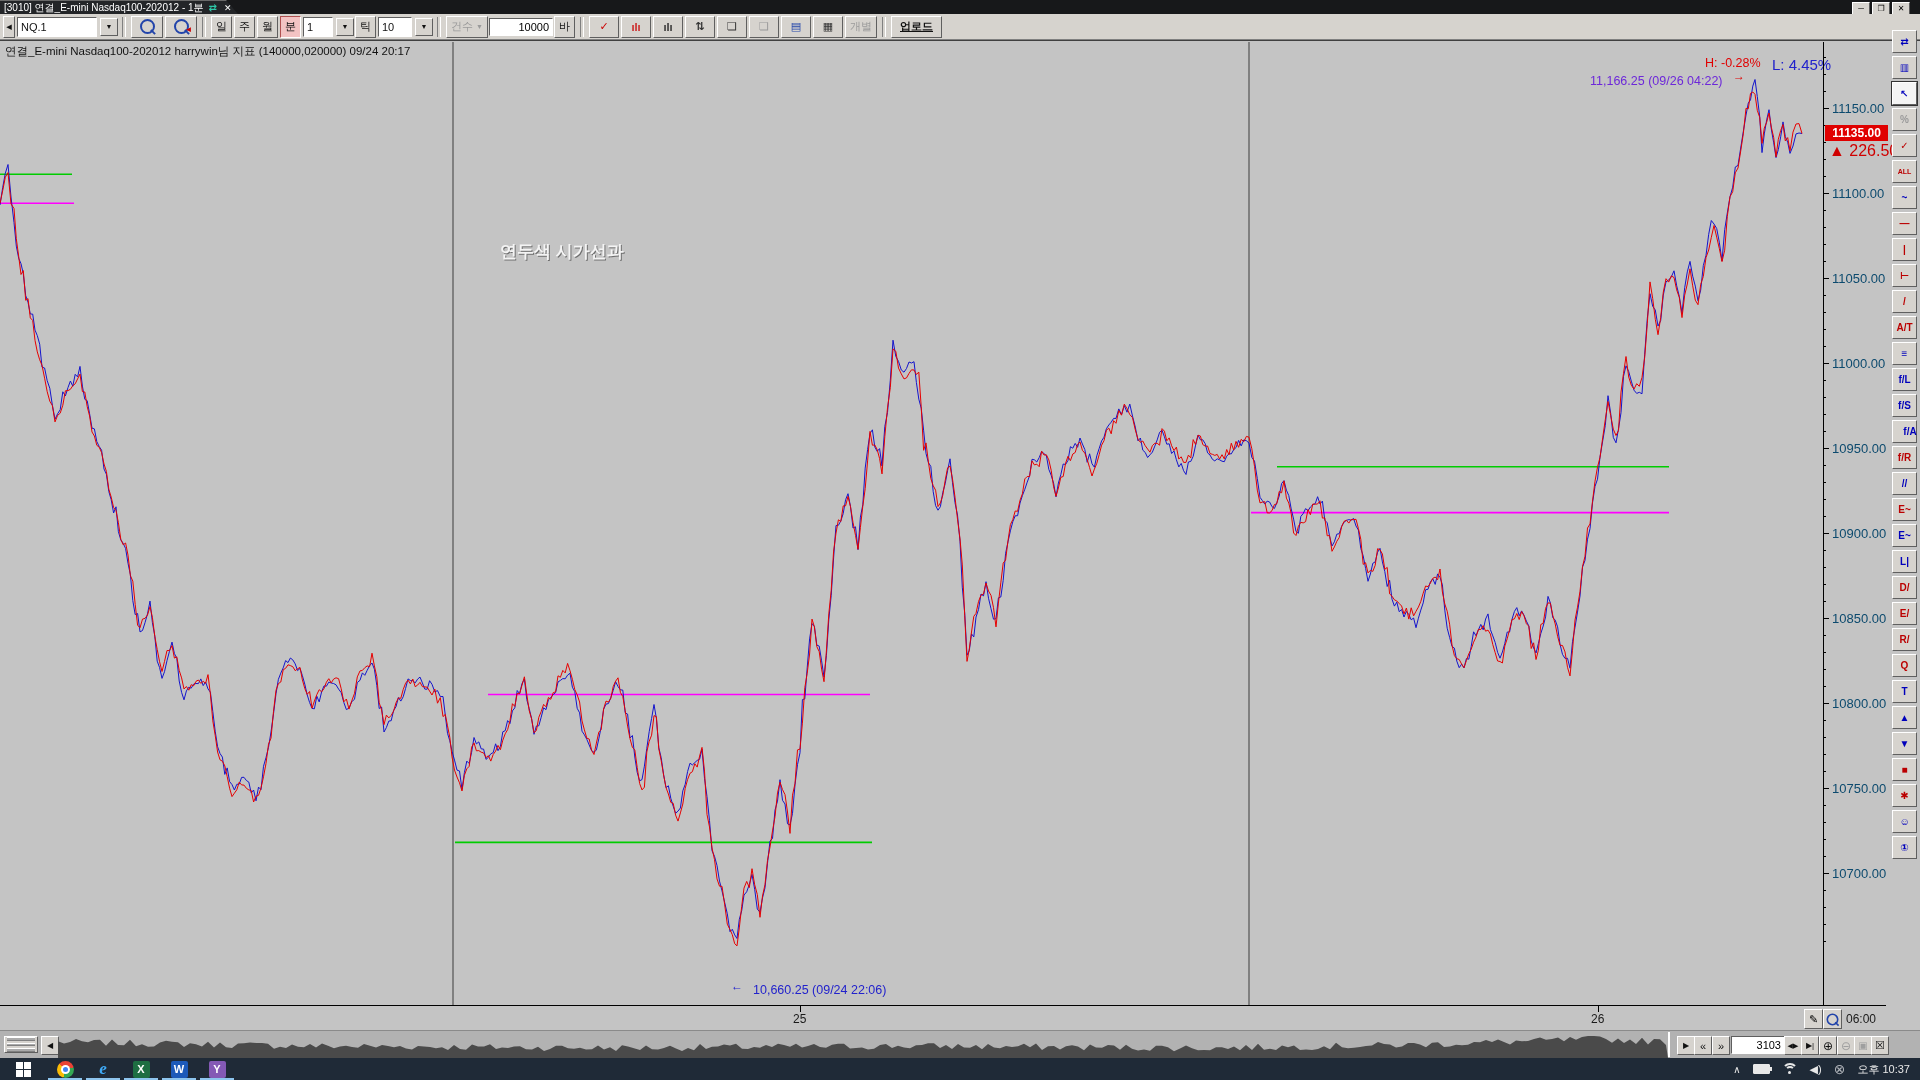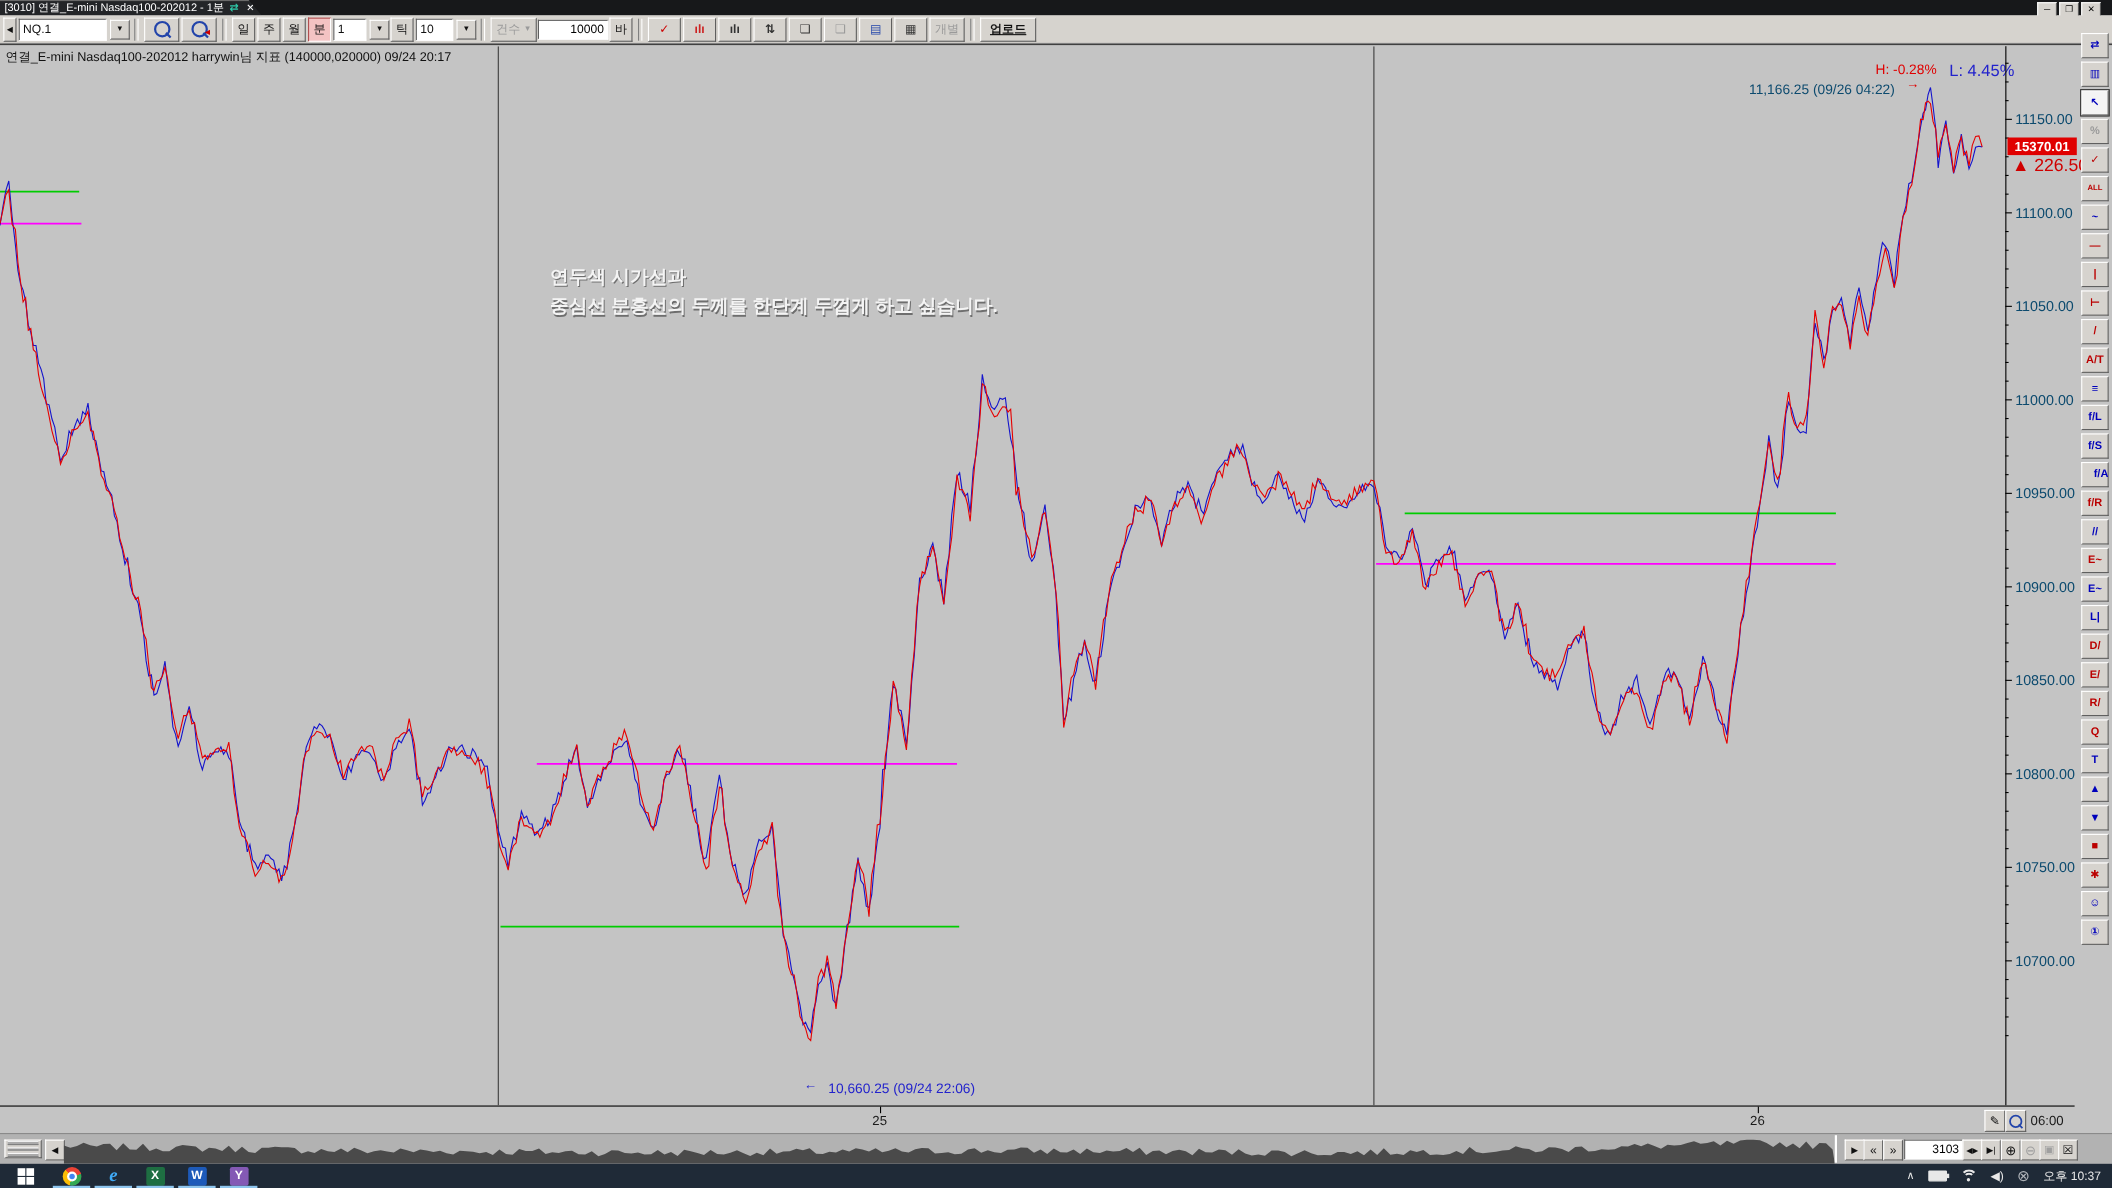--- a/index.html
+++ b/index.html
@@ -34,21 +34,21 @@
   input.num{height:16px;border:1px solid;border-color:#5f5f5f #fff #fff #5f5f5f;background:#fff;
             font-size:11px;text-align:right;font-family:"Liberation Sans",sans-serif;padding:0 3px}
   .upload{ text-decoration:underline;font-weight:bold;padding:0 8px}
   
   .chartpane{left:0;top:40px;width:1920px;height:1018px;background:#c4c4c4;border-top:1px solid #404040}
   .infoline{left:5px;top:44px;font-size:11.5px;color:#111;white-space:nowrap}
   .annot{left:500px;top:238px;color:#f4f4f4;font-size:17px;font-weight:bold;line-height:27px;
          text-shadow:1px 1px 0 #6e6e6e;white-space:nowrap}
   .hstat{left:1705px;top:56px;color:#e00000;font-size:12.5px;white-space:nowrap}
   .lstat{left:1772px;top:56px;color:#2222cc;font-size:15px;white-space:nowrap}
-  .hlabel{left:1590px;top:74px;color:#0c4a6e;font-size:12.5px;white-space:nowrap}
+  .hlabel{left:1590px;top:74px;color:#6d28d9;font-size:12.5px;white-space:nowrap}
   .harrow{left:1733px;top:69px;color:#e00000;font-size:12px}
   .lowarrow{left:731px;top:979px;color:#2222cc;font-size:12px}
   .lowlabel{left:753px;top:983px;color:#2222cc;font-size:12.5px;white-space:nowrap}
   .paxisline{left:1823px;top:42px;width:1px;height:963px;background:#000}
   .ptick{position:absolute;height:1px;background:#000}
   .plabel{position:absolute;font-size:13px;color:#0c4a6e;white-space:nowrap}
   .pricebox{left:1825px;top:125px;width:63px;height:16px;background:#e00000;color:#fff;font-weight:bold;
             font-size:12px;text-align:center;line-height:16px}
   .change{left:1829px;top:142px;color:#d00000;font-size:16px;white-space:nowrap}
   
@@ -164,21 +164,20 @@
       <line x1="488" x2="870" y1="652.5" y2="652.5" stroke="#ff00ff" stroke-width="1.6"></line>
       <line x1="455" x2="872" y1="800.4" y2="800.4" stroke="#00cc00" stroke-width="1.6"></line>
       <line x1="1277" x2="1669" y1="424.7" y2="424.7" stroke="#00cc00" stroke-width="1.6"></line>
       <line x1="1251" x2="1669" y1="470.59999999999997" y2="470.59999999999997" stroke="#ff00ff" stroke-width="1.6"></line>
       <polyline points="0.0,163.0 2.7,145.5 5.3,131.3 8.0,122.5 11.0,155.0 14.0,180.6 16.3,204.1 18.7,216.3 21.0,221.7 23.3,231.8 25.7,253.6 28.0,260.2 30.3,272.0 32.7,272.1 35.0,288.1 37.3,293.6 39.7,302.2 42.0,325.1 44.6,326.0 47.2,338.7 49.8,346.3 52.4,363.4 55.0,377.2 57.6,371.8 60.2,367.7 62.8,349.8 65.4,353.9 68.0,345.5 70.4,339.0 72.8,344.2 75.2,332.3 77.6,334.9 80.0,324.4 82.4,344.1 84.8,357.3 87.2,358.7 89.6,371.8 92.0,386.1 94.4,386.9 96.8,399.6 99.2,404.5 101.6,408.2 104.0,427.0 106.4,432.2 108.8,449.5 111.2,457.7 113.6,471.0 116.0,464.8 118.4,489.7 120.8,497.9 123.2,501.3 125.6,506.5 128.0,521.3 130.4,532.7 132.8,558.6 135.2,572.6 137.6,571.5 140.0,589.9 142.5,588.5 145.0,580.7 147.5,571.9 150.0,559.1 152.4,580.6 154.8,594.1 157.2,619.1 159.6,625.6 162.0,636.4 164.5,629.7 167.0,618.6 169.5,609.2 172.0,600.1 174.4,611.5 176.8,616.4 179.2,639.0 181.6,650.4 184.0,657.8 186.4,648.9 188.8,645.2 191.2,646.2 193.6,642.2 196.0,641.5 198.4,641.6 200.8,636.9 203.2,643.6 205.6,640.0 208.0,646.9 210.4,650.2 212.8,669.5 215.2,689.2 217.6,704.7 220.0,711.5 222.4,715.1 224.8,732.4 227.2,725.9 229.6,739.6 232.0,742.6 234.4,748.0 236.8,742.3 239.2,742.2 241.6,735.4 244.0,735.3 246.4,738.5 248.8,740.1 251.2,750.9 253.6,748.0 256.0,758.8 258.5,745.1 261.0,747.7 263.5,724.3 266.0,715.6 268.5,705.3 271.0,690.0 273.5,671.8 276.0,651.7 278.4,637.3 280.8,631.1 283.2,625.9 285.6,618.6 288.0,620.6 290.4,616.0 292.8,617.9 295.2,621.9 297.6,628.6 300.0,626.4 302.4,633.7 304.8,642.2 307.2,652.8 309.6,660.5 312.0,666.4 314.4,666.8 316.8,654.2 319.2,659.9 321.6,649.9 324.0,643.9 326.4,644.2 328.8,640.1 331.2,641.0 333.6,641.5 336.0,642.8 338.6,647.1 341.2,650.6 343.8,660.4 346.4,667.6 349.0,666.1 351.8,659.6 354.5,657.3 357.3,640.5 360.0,638.3 362.4,630.9 364.8,633.3 367.2,628.3 369.6,623.7 372.0,621.0 374.4,627.2 376.8,643.4 379.2,666.5 381.6,665.0 384.0,690.0 386.4,685.5 388.8,679.1 391.2,678.7 393.6,668.5 396.0,664.7 398.4,655.5 400.8,659.1 403.2,654.8 405.6,646.4 408.0,636.9 410.4,638.5 412.8,638.7 415.2,640.9 417.6,637.1 420.0,635.1 422.4,640.9 424.8,647.1 427.2,647.2 429.6,638.7 432.0,642.3 434.8,649.8 437.5,648.6 440.3,654.6 443.0,654.5 445.3,673.4 447.5,691.3 449.8,698.8 452.0,709.3 454.5,718.1 457.0,728.1 459.5,729.0 462.0,747.5 464.4,730.6 466.8,719.1 469.2,721.5 471.6,710.3 474.0,695.5 476.4,701.9 478.8,699.9 481.2,706.9 483.6,707.1 486.0,717.4 488.4,715.3 490.8,711.8 493.2,710.6 495.6,701.8 498.0,708.7 500.4,704.4 502.8,689.8 505.2,688.7 507.6,678.6 510.0,681.5 512.4,668.9 514.8,665.9 517.2,648.5 519.6,651.7 522.0,641.6 524.4,637.0 526.8,657.7 529.2,666.6 531.6,676.6 534.0,692.3 536.4,684.0 538.8,683.8 541.2,675.2 543.6,665.8 546.0,667.7 548.4,657.8 550.8,655.5 553.2,652.7 555.6,650.6 558.0,640.0 560.4,638.4 562.8,636.6 565.2,636.8 567.6,633.1 570.0,631.3 572.4,645.2 574.8,649.7 577.2,666.3 579.6,670.8 582.0,689.2 584.4,692.8 586.8,697.3 589.2,703.0 591.6,708.7 594.0,710.3 596.4,707.9 598.8,696.8 601.2,684.8 603.6,667.3 606.0,662.1 608.4,661.6 610.8,655.5 613.2,648.5 615.6,639.6 618.0,644.5 620.4,647.8 622.8,648.1 625.2,670.8 627.6,672.1 630.0,696.0 632.4,693.5 634.8,715.0 637.2,730.4 639.6,738.8 642.0,737.6 644.4,724.2 646.8,706.3 649.2,689.7 651.6,676.4 654.0,662.5 656.4,676.5 658.8,705.7 661.2,715.7 663.6,732.6 666.0,745.6 668.4,743.8 670.8,756.3 673.2,764.2 675.6,771.3 678.0,769.1 680.4,766.0 682.8,748.9 685.2,742.3 687.6,729.5 690.0,721.2 692.4,722.9 694.8,720.6 697.2,718.4 699.6,717.3 702.0,707.1 704.5,736.3 707.0,754.6 709.5,778.6 712.0,808.7 714.5,814.3 717.0,823.5 719.5,839.1 722.0,848.9 724.7,860.6 727.3,871.8 730.0,889.7 732.3,887.3 734.7,892.9 737.0,896.5 739.3,877.3 741.7,868.7 744.0,853.0 746.7,849.8 749.3,842.6 752.0,832.4 754.7,847.4 757.3,867.1 760.0,870.2 762.5,855.9 765.0,845.8 767.5,821.2 770.0,799.0 772.5,796.6 775.0,768.1 777.5,759.1 780.0,737.7 782.5,758.3 785.0,762.0 787.5,781.8 790.0,783.0 792.5,771.4 795.0,742.8 797.5,722.6 800.0,710.7 802.4,657.6 804.8,656.9 807.2,625.8 809.6,596.9 812.0,581.6 814.4,584.3 816.8,603.1 819.2,604.1 821.6,618.8 824.0,635.0 826.4,613.6 828.8,577.7 831.2,553.6 833.6,515.9 836.0,483.5 838.4,483.3 840.8,479.0 843.2,471.6 845.6,457.7 848.0,451.7 850.5,464.4 853.0,486.0 855.5,484.8 858.0,507.6 860.4,475.2 862.8,462.8 865.2,426.1 867.6,407.6 870.0,391.4 872.4,387.8 874.8,405.0 877.2,409.3 879.6,406.6 882.0,424.0 884.8,384.5 887.5,370.5 890.3,338.3 893.0,298.2 895.8,314.4 898.5,319.4 901.3,328.0 904.0,330.2 906.5,326.5 909.0,320.0 911.5,321.0 914.0,319.7 916.4,340.5 918.8,357.1 921.2,366.1 923.6,388.2 926.0,411.5 928.4,420.6 930.8,424.4 933.2,449.7 935.6,463.6 938.0,468.2 940.4,464.7 942.8,450.4 945.2,441.7 947.6,428.6 950.0,416.8 952.5,440.7 955.0,460.7 957.5,473.0 960.0,499.2 962.3,545.2 964.7,570.8 967.0,613.2 969.3,608.6 971.5,591.9 973.8,594.9 976.0,575.1 978.5,567.6 981.0,552.0 983.5,553.9 986.0,539.7 988.5,556.2 991.0,566.7 993.5,577.2 996.0,576.7 998.4,555.9 1000.8,555.0 1003.2,538.4 1005.6,511.3 1008.0,499.8 1010.4,488.8 1012.8,479.7 1015.2,473.8 1017.6,473.7 1020.0,461.1 1022.4,453.6 1024.8,447.3 1027.2,440.2 1029.6,433.7 1032.0,417.3 1034.4,417.8 1036.8,420.0 1039.2,415.6 1041.6,409.5 1044.0,411.6 1046.4,413.7 1048.8,427.3 1051.2,433.3 1053.6,441.2 1056.0,454.8 1058.4,441.0 1060.8,432.7 1063.2,422.0 1065.6,422.5 1068.0,418.4 1070.4,404.7 1072.8,406.2 1075.2,401.4 1077.6,405.3 1080.0,396.0 1082.4,402.0 1084.8,407.5 1087.2,420.3 1089.6,411.8 1092.0,421.8 1094.4,425.2 1096.8,413.8 1099.2,406.4 1101.6,398.9 1104.0,395.2 1106.4,386.7 1108.8,383.0 1111.2,380.2 1113.6,376.4 1116.0,376.4 1118.8,366.9 1121.5,372.7 1124.3,363.5 1127.0,370.2 1129.8,362.1 1132.5,374.1 1135.3,385.1 1138.0,398.9 1140.4,396.0 1142.8,408.2 1145.2,410.4 1147.6,415.5 1150.0,412.8 1152.4,410.1 1154.8,404.1 1157.2,397.9 1159.6,390.3 1162.0,388.2 1164.4,394.7 1166.8,402.2 1169.2,401.8 1171.6,411.5 1174.0,409.0 1176.4,417.8 1178.8,424.9 1181.2,421.4 1183.6,428.7 1186.0,432.5 1188.4,420.0 1190.8,419.4 1193.2,414.3 1195.6,403.1 1198.0,393.2 1200.4,397.8 1202.8,397.8 1205.2,401.7 1207.6,410.9 1210.0,413.0 1212.4,417.3 1214.8,418.9 1217.2,416.8 1219.6,417.8 1222.0,419.2 1224.3,419.7 1226.7,414.2 1229.0,411.7 1231.3,411.9 1233.7,407.7 1236.0,405.6 1238.6,398.4 1241.2,403.9 1243.8,397.9 1246.4,398.7 1249.0,401.1 1251.8,415.4 1254.5,419.1 1257.3,436.6 1260.0,455.3 1262.4,458.6 1264.8,462.1 1267.2,459.1 1269.6,460.0 1272.0,464.7 1274.4,466.5 1276.8,460.8 1279.2,454.1 1281.6,441.5 1284.0,438.6 1286.4,448.2 1288.8,453.6 1291.2,466.9 1293.6,477.1 1296.0,489.5 1298.4,491.3 1300.8,474.4 1303.2,471.6 1305.6,466.6 1308.0,468.7 1310.4,465.0 1312.8,462.7 1315.2,461.7 1317.6,454.7 1320.0,462.0 1322.4,459.1 1324.8,478.2 1327.2,480.8 1329.6,494.4 1332.0,504.0 1334.4,499.8 1336.8,492.2 1339.2,491.7 1341.6,484.4 1344.0,480.2 1346.4,478.4 1348.8,477.6 1351.2,478.2 1353.6,476.4 1356.0,484.0 1358.4,488.0 1360.8,506.5 1363.2,513.9 1365.6,526.4 1368.0,539.3 1370.4,532.0 1372.8,521.3 1375.2,519.9 1377.6,510.2 1380.0,506.3 1382.4,519.9 1384.8,529.5 1387.2,544.5 1389.6,538.3 1392.0,557.2 1394.4,564.1 1396.8,560.1 1399.2,569.7 1401.6,567.5 1404.0,575.0 1406.4,569.4 1408.8,572.5 1411.2,577.8 1413.6,576.0 1416.0,585.7 1418.4,576.2 1420.8,568.1 1423.2,560.9 1425.6,547.7 1428.0,547.3 1430.4,539.8 1432.8,536.8 1435.2,542.4 1437.6,531.9 1440.0,535.4 1442.4,542.8 1444.8,568.2 1447.2,586.2 1449.6,595.3 1452.0,604.4 1454.4,606.1 1456.8,619.1 1459.2,625.7 1461.6,622.2 1464.0,625.9 1466.4,616.6 1468.8,617.2 1471.2,604.5 1473.6,589.8 1476.0,593.7 1478.4,587.9 1480.8,582.4 1483.2,587.8 1485.6,577.0 1488.0,571.9 1490.4,587.6 1492.8,593.9 1495.2,600.5 1497.6,610.3 1500.0,616.2 1502.4,610.0 1504.8,601.4 1507.2,590.1 1509.6,590.0 1512.0,577.3 1514.4,569.5 1516.8,565.6 1519.2,573.8 1521.6,568.9 1524.0,573.2 1526.4,579.1 1528.8,583.9 1531.2,599.0 1533.6,605.9 1536.0,611.0 1538.4,601.5 1540.8,591.5 1543.2,584.0 1545.6,574.9 1548.0,554.4 1550.4,561.0 1552.8,575.6 1555.2,578.1 1557.6,584.8 1560.0,602.2 1562.5,612.4 1565.0,616.4 1567.5,616.3 1570.0,626.2 1572.5,599.7 1575.0,585.2 1577.5,570.1 1580.0,554.0 1582.5,525.1 1585.0,518.4 1587.5,497.2 1590.0,486.7 1592.5,460.9 1595.0,444.4 1597.5,437.2 1600.0,415.1 1602.7,398.9 1605.3,383.4 1608.0,353.7 1610.7,371.4 1613.3,395.4 1616.0,400.8 1618.5,386.8 1621.0,370.7 1623.5,334.3 1626.0,323.8 1628.7,329.5 1631.3,339.1 1634.0,348.2 1636.7,351.4 1639.3,350.3 1642.0,351.8 1644.7,312.2 1647.3,276.4 1650.0,251.7 1652.7,264.3 1655.3,268.0 1658.0,284.1 1660.7,278.5 1663.3,253.1 1666.0,239.8 1668.7,238.1 1671.3,234.9 1674.0,228.8 1676.7,243.8 1679.3,254.4 1682.0,271.2 1684.7,245.7 1687.3,229.9 1690.0,219.4 1692.7,234.2 1695.3,244.1 1698.0,258.8 1700.7,248.1 1703.3,223.6 1706.0,213.3 1708.7,192.3 1711.3,178.5 1714.0,182.0 1716.7,186.5 1719.3,200.2 1722.0,219.0 1724.7,187.7 1727.3,171.0 1730.0,154.8 1732.7,145.2 1735.3,125.0 1738.0,123.4 1740.7,106.0 1743.3,89.6 1746.0,73.1 1748.3,61.0 1750.5,57.9 1752.8,44.1 1755.0,37.5 1757.3,54.6 1759.7,74.6 1762.0,110.6 1764.3,91.9 1766.7,77.8 1769.0,67.7 1771.3,87.0 1773.7,100.8 1776.0,115.6 1778.3,107.7 1780.7,94.8 1783.0,79.9 1785.3,94.5 1787.7,100.2 1790.0,111.4 1793.0,104.0 1796.0,91.9 1799.0,91.0 1802,91.5" fill="none" stroke="#1414cc" stroke-width="1"></polyline>
       <polyline points="0.0,161.4 2.7,148.7 5.3,135.2 8.0,130.6 11.0,161.9 14.0,166.5 16.3,196.7 18.7,214.4 21.0,232.5 23.3,228.6 25.7,258.3 28.0,256.6 30.3,275.9 32.7,278.4 35.0,298.4 37.3,309.9 39.7,317.8 42.0,323.3 44.6,336.2 47.2,349.7 49.8,359.2 52.4,363.6 55.0,379.9 57.6,373.4 60.2,371.2 62.8,363.3 65.4,348.8 68.0,348.6 70.4,347.3 72.8,343.7 75.2,341.8 77.6,336.9 80.0,332.0 82.4,349.6 84.8,350.0 87.2,364.6 89.6,374.0 92.0,390.0 94.4,394.0 96.8,403.3 99.2,405.2 101.6,410.6 104.0,422.0 106.4,429.4 108.8,447.2 111.2,455.1 113.6,465.5 116.0,468.5 118.4,480.7 120.8,497.3 123.2,502.8 125.6,501.0 128.0,513.1 130.4,533.7 132.8,539.1 135.2,562.4 137.6,583.2 140.0,585.8 142.5,577.1 145.0,576.4 147.5,573.0 150.0,564.6 152.4,575.3 154.8,594.3 157.2,607.4 159.6,619.8 162.0,629.5 164.5,619.5 167.0,608.5 169.5,608.6 172.0,603.6 174.4,616.1 176.8,614.8 179.2,628.4 181.6,635.9 184.0,647.0 186.4,644.5 188.8,648.2 191.2,642.7 193.6,643.8 196.0,639.3 198.4,638.0 200.8,641.4 203.2,639.3 205.6,641.3 208.0,632.6 210.4,652.1 212.8,678.8 215.2,693.3 217.6,710.0 220.0,717.8 222.4,719.2 224.8,723.9 227.2,734.6 229.6,746.2 232.0,754.6 234.4,751.2 236.8,747.8 239.2,740.2 241.6,742.9 244.0,743.1 246.4,746.3 248.8,747.9 251.2,748.5 253.6,760.0 256.0,754.2 258.5,753.4 261.0,745.9 263.5,734.8 266.0,721.4 268.5,702.2 271.0,696.1 273.5,669.4 276.0,648.3 278.4,641.6 280.8,640.0 283.2,627.8 285.6,626.3 288.0,622.8 290.4,623.6 292.8,624.7 295.2,628.7 297.6,626.8 300.0,625.4 302.4,637.9 304.8,646.5 307.2,652.4 309.6,649.5 312.0,666.2 314.4,659.1 316.8,652.6 319.2,647.7 321.6,649.8 324.0,646.6 326.4,640.2 328.8,636.7 331.2,640.9 333.6,637.1 336.0,635.8 338.6,636.7 341.2,646.7 343.8,659.8 346.4,657.0 349.0,667.1 351.8,658.7 354.5,651.4 357.3,634.9 360.0,628.9 362.4,628.4 364.8,625.7 367.2,623.9 369.6,624.7 372.0,611.2 374.4,623.9 376.8,634.7 379.2,660.8 381.6,667.9 384.0,682.6 386.4,673.1 388.8,675.9 391.2,673.4 393.6,669.2 396.0,660.8 398.4,656.0 400.8,656.3 403.2,647.5 405.6,641.2 408.0,638.1 410.4,641.9 412.8,637.0 415.2,644.7 417.6,643.1 420.0,640.3 422.4,644.6 424.8,644.9 427.2,645.2 429.6,649.1 432.0,653.0 434.8,647.0 437.5,661.2 440.3,655.6 443.0,674.6 445.3,672.4 447.5,683.8 449.8,695.3 452.0,714.9 454.5,728.1 457.0,735.0 459.5,740.8 462.0,749.0 464.4,733.3 466.8,726.8 469.2,724.3 471.6,705.2 474.0,700.9 476.4,708.8 478.8,708.6 481.2,710.2 483.6,710.9 486.0,715.6 488.4,713.7 490.8,719.1 493.2,712.5 495.6,709.1 498.0,703.4 500.4,707.7 502.8,698.2 505.2,691.8 507.6,687.7 510.0,678.6 512.4,661.7 514.8,664.4 517.2,651.4 519.6,651.8 522.0,643.2 524.4,634.8 526.8,652.5 529.2,668.6 531.6,676.9 534.0,690.7 536.4,688.5 538.8,675.3 541.2,669.6 543.6,662.4 546.0,664.8 548.4,655.5 550.8,657.3 553.2,650.7 555.6,649.8 558.0,633.8 560.4,635.3 562.8,628.4 565.2,630.9 567.6,621.4 570.0,628.7 572.4,637.3 574.8,647.6 577.2,652.8 579.6,660.0 582.0,678.9 584.4,687.9 586.8,696.2 589.2,697.0 591.6,708.4 594.0,712.5 596.4,701.1 598.8,690.1 601.2,687.6 603.6,667.0 606.0,659.1 608.4,660.1 610.8,656.4 613.2,644.6 615.6,639.2 618.0,635.8 620.4,650.4 622.8,654.6 625.2,668.7 627.6,684.1 630.0,696.7 632.4,705.4 634.8,707.9 637.2,725.4 639.6,741.4 642.0,747.9 644.4,745.2 646.8,710.0 649.2,699.3 651.6,693.2 654.0,673.6 656.4,674.7 658.8,706.8 661.2,718.6 663.6,733.1 666.0,745.6 668.4,752.0 670.8,760.4 673.2,761.3 675.6,773.1 678.0,779.1 680.4,770.9 682.8,762.0 685.2,746.3 687.6,737.5 690.0,731.3 692.4,729.7 694.8,721.7 697.2,725.1 699.6,714.1 702.0,705.4 704.5,729.1 707.0,772.5 709.5,785.0 712.0,805.9 714.5,817.6 717.0,836.9 719.5,844.2 722.0,844.3 724.7,862.8 727.3,882.2 730.0,887.6 732.3,892.7 734.7,901.7 737.0,903.9 739.3,885.9 741.7,864.5 744.0,846.1 746.7,839.4 749.3,845.6 752.0,826.7 754.7,842.8 757.3,852.5 760.0,875.3 762.5,854.0 765.0,842.6 767.5,818.4 770.0,805.0 772.5,788.9 775.0,774.7 777.5,750.9 780.0,740.2 782.5,747.6 785.0,752.6 787.5,770.0 790.0,791.4 792.5,753.2 795.0,741.6 797.5,707.9 800.0,707.1 802.4,681.2 804.8,645.7 807.2,631.3 809.6,612.0 812.0,577.1 814.4,584.9 816.8,604.6 819.2,609.6 821.6,627.1 824.0,639.7 826.4,609.0 828.8,571.9 831.2,548.4 833.6,509.1 836.0,491.1 838.4,477.8 840.8,479.6 843.2,463.9 845.6,463.8 848.0,454.4 850.5,464.8 853.0,480.4 855.5,493.4 858.0,507.3 860.4,485.6 862.8,464.1 865.2,446.6 867.6,418.9 870.0,389.4 872.4,403.2 874.8,403.0 877.2,407.6 879.6,416.6 882.0,431.9 884.8,394.6 887.5,365.9 890.3,345.6 893.0,306.9 895.8,309.3 898.5,326.1 901.3,331.9 904.0,336.9 906.5,335.9 909.0,331.4 911.5,327.8 914.0,328.0 916.4,332.5 918.8,330.0 921.2,364.7 923.6,408.3 926.0,400.9 928.4,419.8 930.8,436.5 933.2,443.7 935.6,448.2 938.0,464.6 940.4,460.9 942.8,453.2 945.2,438.4 947.6,425.8 950.0,424.0 952.5,437.0 955.0,455.2 957.5,477.2 960.0,496.9 962.3,522.9 964.7,573.3 967.0,619.4 969.3,606.9 971.5,590.0 973.8,574.3 976.0,571.4 978.5,559.6 981.0,553.1 983.5,552.0 986.0,541.0 988.5,549.0 991.0,553.4 993.5,565.7 996.0,584.9 998.4,561.1 1000.8,540.9 1003.2,521.1 1005.6,518.0 1008.0,498.7 1010.4,482.6 1012.8,477.6 1015.2,469.0 1017.6,469.3 1020.0,458.3 1022.4,451.8 1024.8,436.9 1027.2,434.5 1029.6,434.4 1032.0,418.9 1034.4,422.9 1036.8,422.2 1039.2,424.7 1041.6,409.2 1044.0,413.0 1046.4,412.8 1048.8,417.9 1051.2,428.3 1053.6,444.8 1056.0,454.3 1058.4,446.0 1060.8,435.3 1063.2,434.5 1065.6,421.1 1068.0,414.3 1070.4,418.7 1072.8,412.0 1075.2,410.5 1077.6,402.3 1080.0,399.9 1082.4,408.3 1084.8,411.1 1087.2,417.5 1089.6,425.6 1092.0,434.0 1094.4,427.1 1096.8,421.3 1099.2,412.6 1101.6,403.2 1104.0,398.7 1106.4,388.3 1108.8,386.1 1111.2,391.8 1113.6,378.7 1116.0,381.3 1118.8,368.6 1121.5,373.2 1124.3,362.1 1127.0,366.6 1129.8,372.6 1132.5,375.6 1135.3,387.9 1138.0,397.2 1140.4,400.3 1142.8,399.0 1145.2,403.7 1147.6,407.0 1150.0,410.2 1152.4,403.6 1154.8,401.3 1157.2,401.3 1159.6,403.2 1162.0,386.6 1164.4,389.2 1166.8,398.8 1169.2,395.9 1171.6,403.7 1174.0,408.6 1176.4,405.1 1178.8,417.0 1181.2,414.8 1183.6,420.4 1186.0,420.4 1188.4,413.1 1190.8,415.9 1193.2,397.6 1195.6,402.5 1198.0,393.2 1200.4,394.0 1202.8,402.6 1205.2,404.1 1207.6,404.1 1210.0,411.6 1212.4,412.3 1214.8,413.4 1217.2,412.4 1219.6,417.0 1222.0,412.7 1224.3,416.9 1226.7,407.5 1229.0,412.8 1231.3,401.2 1233.7,408.1 1236.0,399.4 1238.6,405.3 1241.2,397.3 1243.8,399.7 1246.4,394.4 1249.0,395.2 1251.8,406.7 1254.5,424.3 1257.3,448.1 1260.0,460.9 1262.4,460.1 1264.8,459.7 1267.2,470.9 1269.6,470.9 1272.0,468.6 1274.4,462.6 1276.8,461.8 1279.2,449.5 1281.6,450.8 1284.0,438.9 1286.4,456.1 1288.8,461.1 1291.2,471.5 1293.6,491.0 1296.0,493.5 1298.4,484.3 1300.8,480.3 1303.2,480.9 1305.6,479.7 1308.0,467.5 1310.4,472.8 1312.8,462.0 1315.2,462.2 1317.6,462.0 1320.0,458.8 1322.4,476.1 1324.8,475.9 1327.2,493.8 1329.6,493.5 1332.0,509.3 1334.4,504.9 1336.8,499.3 1339.2,495.6 1341.6,484.9 1344.0,479.4 1346.4,478.3 1348.8,481.1 1351.2,477.5 1353.6,477.7 1356.0,477.3 1358.4,486.5 1360.8,497.3 1363.2,522.4 1365.6,520.7 1368.0,530.9 1370.4,528.3 1372.8,529.4 1375.2,523.3 1377.6,506.7 1380.0,507.8 1382.4,512.0 1384.8,527.3 1387.2,525.4 1389.6,551.9 1392.0,554.2 1394.4,557.8 1396.8,559.0 1399.2,561.5 1401.6,564.0 1404.0,571.9 1406.4,566.0 1408.8,577.1 1411.2,565.8 1413.6,573.9 1416.0,569.3 1418.4,565.1 1420.8,559.4 1423.2,551.2 1425.6,544.0 1428.0,544.7 1430.4,541.1 1432.8,536.3 1435.2,535.0 1437.6,537.8 1440.0,527.0 1442.4,550.0 1444.8,562.0 1447.2,569.2 1449.6,582.2 1452.0,603.1 1454.4,613.6 1456.8,616.7 1459.2,617.5 1461.6,622.0 1464.0,625.7 1466.4,618.5 1468.8,611.8 1471.2,607.2 1473.6,600.2 1476.0,595.0 1478.4,587.4 1480.8,587.5 1483.2,583.6 1485.6,589.2 1488.0,588.1 1490.4,592.1 1492.8,602.6 1495.2,610.7 1497.6,619.0 1500.0,619.5 1502.4,621.0 1504.8,604.0 1507.2,596.8 1509.6,587.7 1512.0,577.6 1514.4,576.9 1516.8,571.5 1519.2,577.6 1521.6,569.5 1524.0,573.8 1526.4,581.7 1528.8,584.2 1531.2,606.5 1533.6,600.8 1536.0,617.5 1538.4,608.2 1540.8,582.5 1543.2,581.3 1545.6,566.3 1548.0,560.9 1550.4,561.2 1552.8,573.5 1555.2,581.9 1557.6,594.3 1560.0,603.2 1562.5,603.5 1565.0,609.9 1567.5,625.3 1570.0,633.9 1572.5,608.2 1575.0,578.0 1577.5,565.2 1580.0,549.4 1582.5,524.6 1585.0,514.3 1587.5,486.0 1590.0,482.0 1592.5,459.3 1595.0,439.2 1597.5,425.1 1600.0,415.4 1602.7,395.9 1605.3,377.5 1608.0,359.5 1610.7,373.6 1613.3,387.2 1616.0,393.5 1618.5,388.5 1621.0,350.1 1623.5,331.4 1626.0,314.5 1628.7,335.0 1631.3,343.2 1634.0,347.1 1636.7,341.7 1639.3,344.3 1642.0,335.5 1644.7,315.4 1647.3,281.7 1650.0,239.9 1652.7,256.5 1655.3,277.3 1658.0,292.7 1660.7,275.7 1663.3,250.1 1666.0,236.7 1668.7,240.1 1671.3,233.9 1674.0,235.5 1676.7,247.9 1679.3,255.5 1682.0,275.6 1684.7,253.1 1687.3,242.0 1690.0,226.8 1692.7,243.8 1695.3,258.2 1698.0,262.7 1700.7,242.4 1703.3,234.5 1706.0,215.6 1708.7,208.0 1711.3,195.4 1714.0,183.5 1716.7,195.1 1719.3,206.5 1722.0,219.6 1724.7,208.2 1727.3,174.4 1730.0,154.7 1732.7,149.7 1735.3,130.8 1738.0,126.0 1740.7,109.1 1743.3,91.8 1746.0,66.3 1748.3,66.8 1750.5,51.4 1752.8,50.0 1755.0,52.3 1757.3,68.4 1759.7,75.3 1762.0,101.4 1764.3,86.1 1766.7,80.2 1769.0,71.0 1771.3,85.1 1773.7,95.5 1776.0,114.9 1778.3,97.3 1780.7,88.5 1783.0,82.5 1785.3,98.9 1787.7,95.6 1790.0,108.8 1793.0,90.1 1796.0,82.0 1799.0,81.6 1802,91.5" fill="none" stroke="#e60000" stroke-width="1"></polyline>
     </svg></div>
 <span class="abs infoline">연결_E-mini Nasdaq100-202012 harrywin님 지표  (140000,020000) 09/24 20:17</span>
 <div class="abs annot">
   <div>연두색 시가선과</div>
-  <div>중심선 분홍선의 두께를 한단계 두껍게 하고 싶습니다.</div>
 </div>
 <span class="abs hstat">H: -0.28%</span>
 <span class="abs lstat">L: 4.45%</span>
 <span class="abs hlabel">11,166.25 (09/26 04:22)</span>
 <span class="abs harrow">→</span>
 <span class="abs lowarrow">←</span>
 <span class="abs lowlabel">10,660.25 (09/24 22:06)</span>
 
 <div class="abs paxisline"></div>
 <div id="paxis">
@@ -239,21 +238,21 @@
     <div class="abs ptick" style="left: 1823px; top: 771px; width: 3px;"></div>
     <div class="abs ptick" style="left: 1823px; top: 805px; width: 3px;"></div>
     <div class="abs ptick" style="left: 1823px; top: 822px; width: 3px;"></div>
     <div class="abs ptick" style="left: 1823px; top: 839px; width: 3px;"></div>
     <div class="abs ptick" style="left: 1823px; top: 856px; width: 3px;"></div>
     <div class="abs ptick" style="left: 1823px; top: 890px; width: 3px;"></div>
     <div class="abs ptick" style="left: 1823px; top: 907px; width: 3px;"></div>
     <div class="abs ptick" style="left: 1823px; top: 924px; width: 3px;"></div>
     <div class="abs ptick" style="left: 1823px; top: 941px; width: 3px;"></div>
   </div>
-<div class="abs pricebox">15370.01</div>
+<div class="abs pricebox">11135.00</div>
 <span class="abs change">▲ 226.50</span>
 
 <div class="abs xaxis">
   <span class="xtick" style="left:800px"></span>
   <span class="xtick" style="left:1598px"></span>
   <span class="xlab" style="left:793px">25</span>
   <span class="xlab" style="left:1591px">26</span>
   <div class="axbtn" style="left:1804px">✎</div>
   <div class="axbtn" style="left:1823px">
       <span class="lens" style="transform:scale(.8)"></span>

